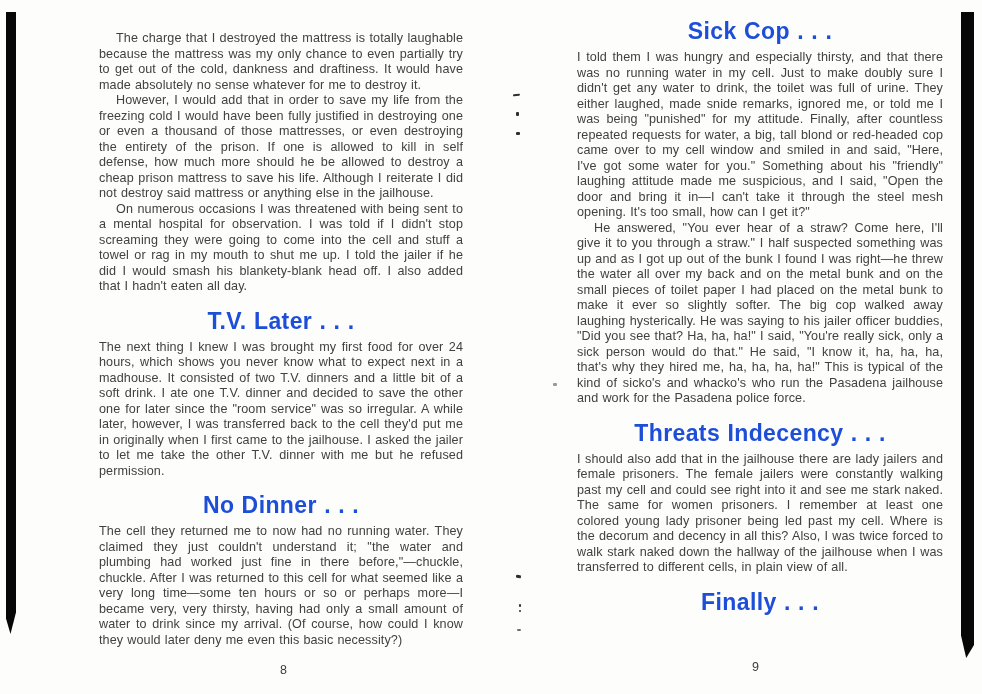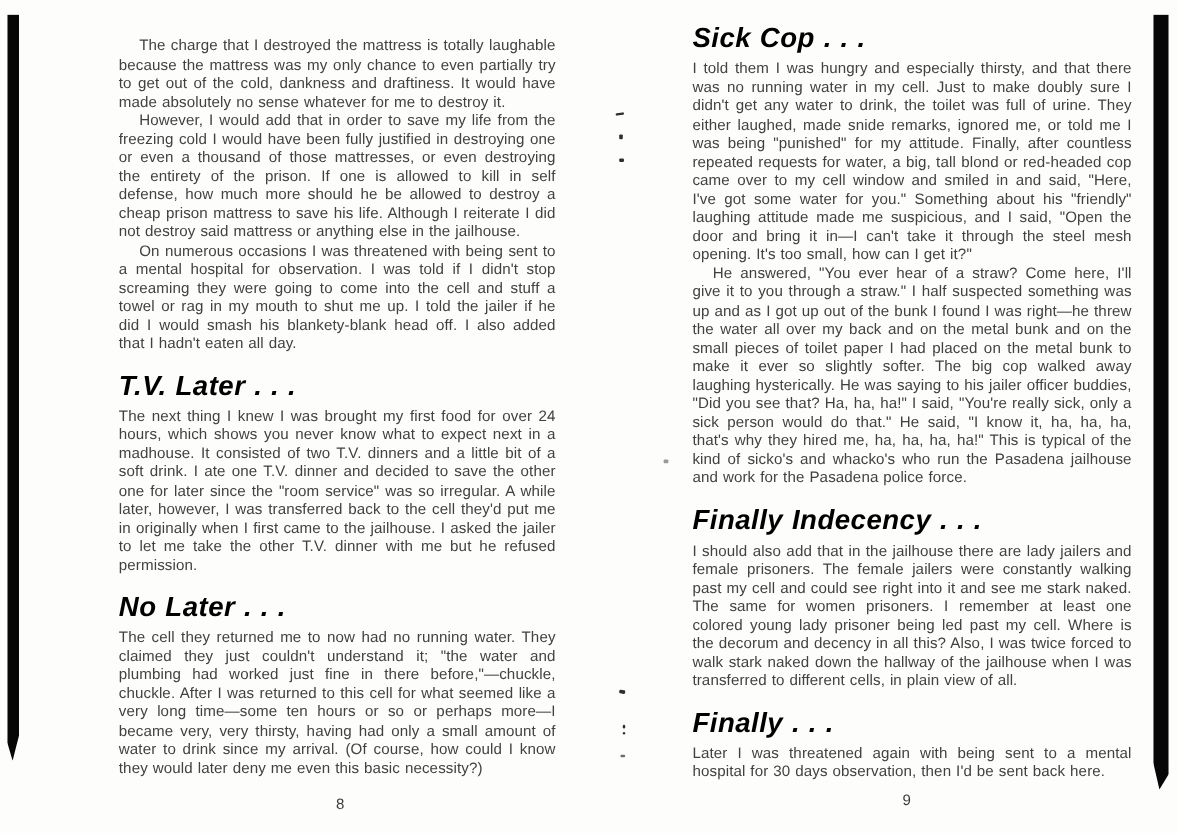--- a/index.html
+++ b/index.html
@@ -45,28 +45,27 @@
     color: #414141;
     letter-spacing: 0.1px;
     word-spacing: 0.5px;
   }
   .col-left  { left: 99px;  top: 19px; width: 364px; }
   .col-right { left: 577px; top: 6px;  width: 366px; }
   .col p { margin: 0; }
   .col p.indent { text-indent: 17px; }
   .col h2 {
     font-family: "Liberation Sans", sans-serif;
-    font-style: italic;
     font-weight: bold;
     font-size: 23px;
     line-height: 26px;
-    color: #000000;
+    color: #1d4ed8;
     letter-spacing: 0.4px;
     margin: 13px 0 6px 0;
-    text-align: left;
+    text-align: center;
   }
   .col-right h2:first-child { margin-top: 0; }
   .page-number {
     position: absolute;
     font-size: 12.5px;
     color: #3c3c3c;
   }
   .page-number.left  { left: 280px; top: 651px; }
   .page-number.right { left: 752px; top: 648px; }
   .speck {
@@ -99,30 +98,29 @@
   <div class="speck s6"></div>
   <div class="speck s7"></div>
   <div class="speck s8"></div>
 
   <div class="col col-left">
     <p class="indent">The charge that I destroyed the mattress is totally laughable because the mattress was my only chance to even partially try to get out of the cold, dankness and draftiness. It would have made absolutely no sense whatever for me to destroy it.</p>
     <p class="indent">However, I would add that in order to save my life from the freezing cold I would have been fully justified in destroying one or even a thousand of those mattresses, or even destroying the entirety of the prison. If one is allowed to kill in self defense, how much more should he be allowed to destroy a cheap prison mattress to save his life. Although I reiterate I did not destroy said mattress or anything else in the jailhouse.</p>
     <p class="indent">On numerous occasions I was threatened with being sent to a mental hospital for observation. I was told if I didn't stop screaming they were going to come into the cell and stuff a towel or rag in my mouth to shut me up. I told the jailer if he did I would smash his blankety-blank head off. I also added that I hadn't eaten all day.</p>
     <h2>T.V. Later . . .</h2>
     <p>The next thing I knew I was brought my first food for over 24 hours, which shows you never know what to expect next in a madhouse. It consisted of two T.V. dinners and a little bit of a soft drink. I ate one T.V. dinner and decided to save the other one for later since the "room service" was so irregular. A while later, however, I was transferred back to the cell they'd put me in originally when I first came to the jailhouse. I asked the jailer to let me take the other T.V. dinner with me but he refused permission.</p>
-    <h2>No Later . . .</h2>
+    <h2>No Dinner . . .</h2>
     <p>The cell they returned me to now had no running water. They claimed they just couldn't understand it; "the water and plumbing had worked just fine in there before,"—chuckle, chuckle. After I was returned to this cell for what seemed like a very long time—some ten hours or so or perhaps more—I became very, very thirsty, having had only a small amount of water to drink since my arrival. (Of course, how could I know they would later deny me even this basic necessity?)</p>
   </div>
 
   <div class="col col-right">
     <h2>Sick Cop . . .</h2>
     <p>I told them I was hungry and especially thirsty, and that there was no running water in my cell. Just to make doubly sure I didn't get any water to drink, the toilet was full of urine. They either laughed, made snide remarks, ignored me, or told me I was being "punished" for my attitude. Finally, after countless repeated requests for water, a big, tall blond or red-headed cop came over to my cell window and smiled in and said, "Here, I've got some water for you." Something about his "friendly" laughing attitude made me suspicious, and I said, "Open the door and bring it in—I can't take it through the steel mesh opening. It's too small, how can I get it?"</p>
     <p class="indent">He answered, "You ever hear of a straw? Come here, I'll give it to you through a straw." I half suspected something was up and as I got up out of the bunk I found I was right—he threw the water all over my back and on the metal bunk and on the small pieces of toilet paper I had placed on the metal bunk to make it ever so slightly softer. The big cop walked away laughing hysterically. He was saying to his jailer officer buddies, "Did you see that? Ha, ha, ha!" I said, "You're really sick, only a sick person would do that." He said, "I know it, ha, ha, ha, that's why they hired me, ha, ha, ha, ha!" This is typical of the kind of sicko's and whacko's who run the Pasadena jailhouse and work for the Pasadena police force.</p>
-    <h2>Finally Indecency . . .</h2>
+    <h2>Threats Indecency . . .</h2>
     <p>I should also add that in the jailhouse there are lady jailers and female prisoners. The female jailers were constantly walking past my cell and could see right into it and see me stark naked. The same for women prisoners. I remember at least one colored young lady prisoner being led past my cell. Where is the decorum and decency in all this? Also, I was twice forced to walk stark naked down the hallway of the jailhouse when I was transferred to different cells, in plain view of all.</p>
     <h2>Finally . . .</h2>
-    <p>Later I was threatened again with being sent to a mental hospital for 30 days observation, then I'd be sent back here.</p>
   </div>
 
   <span class="page-number left">8</span>
   <span class="page-number right">9</span>
 
 </div>
 
 </body></html>

